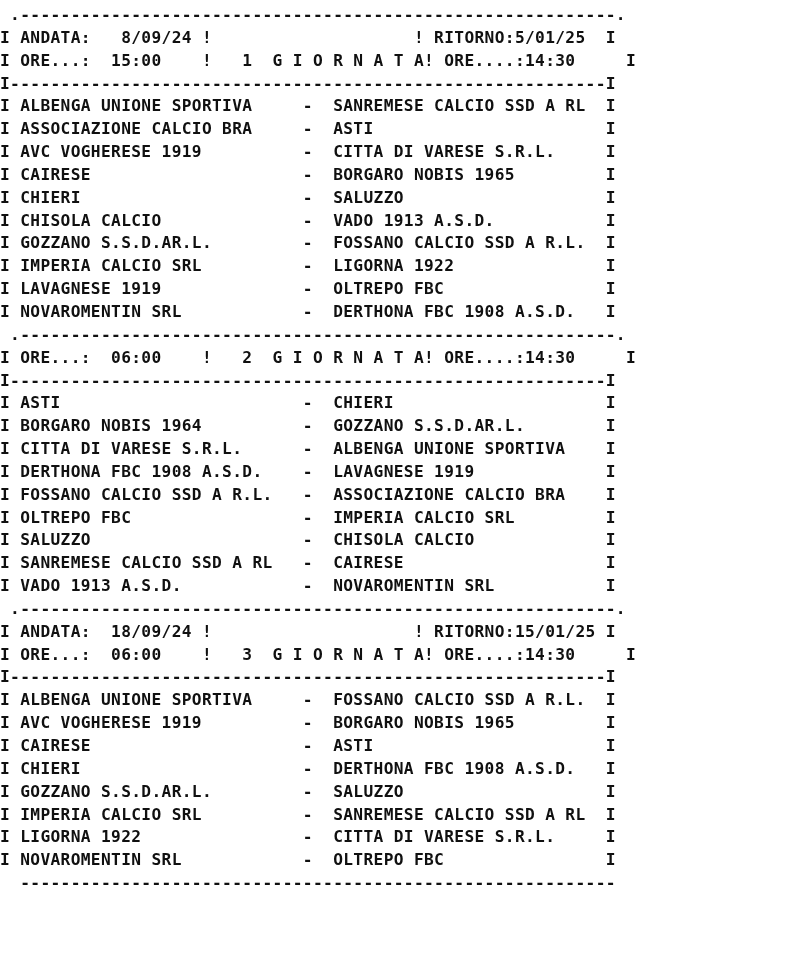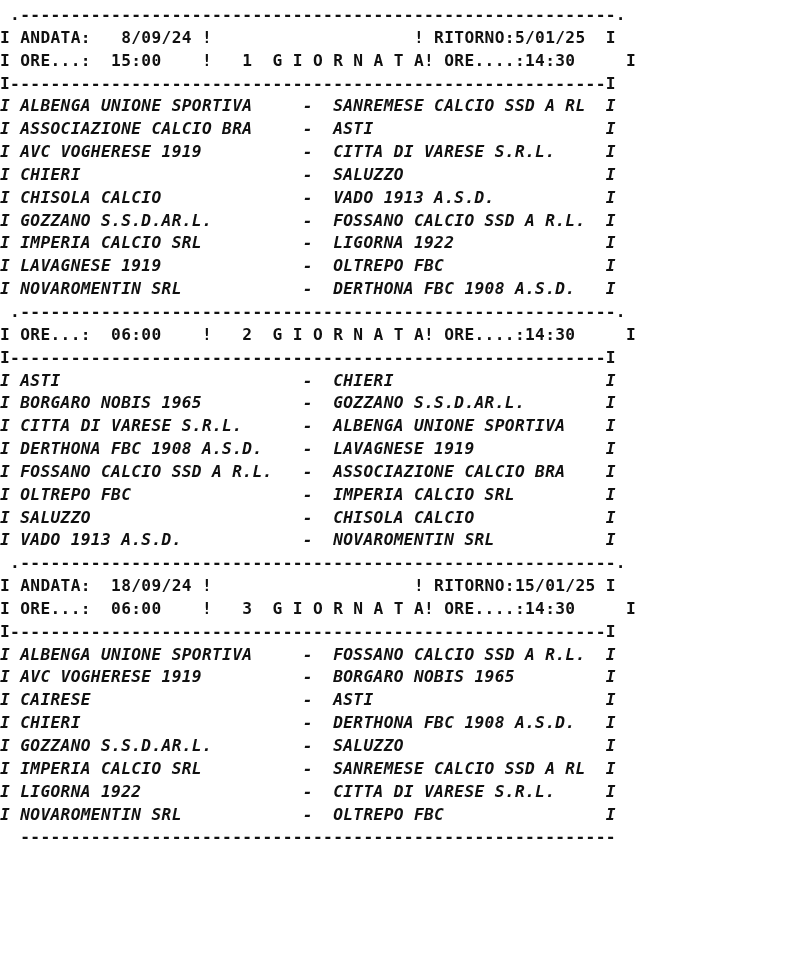--- a/index.html
+++ b/index.html
@@ -22,55 +22,57 @@
   }
   .line {
     font-size: 16.2px;
     line-height: 22.85px;
     letter-spacing: 0.35px;
     white-space: pre;
     font-weight: 700;
     height: 22.85px;
   }
   .block { display: block; }
-  .matches { display: block; font-style: italic; }
+  .matches { display: block; }
 </style>
 </head>
 <body>
 
 <div id="sheet">
     <div class="block">
       <div class="line"> .-----------------------------------------------------------.</div>
       <div class="line">I ANDATA:   8/09/24 !                    ! RITORNO:5/01/25  I</div>
       <div class="line">I ORE...:  15:00    !   1  G I O R N A T A! ORE....:14:30     I</div>
       <div class="line">I-----------------------------------------------------------I</div>
       <div class="matches">
         <div class="line">I ALBENGA UNIONE SPORTIVA     -  SANREMESE CALCIO SSD A RL  I</div>
         <div class="line">I ASSOCIAZIONE CALCIO BRA     -  ASTI                       I</div>
         <div class="line">I AVC VOGHERESE 1919          -  CITTA DI VARESE S.R.L.     I</div>
+        <div class="line">I CAIRESE                     -  BORGARO NOBIS 1965         I</div>
         <div class="line">I CHIERI                      -  SALUZZO                    I</div>
         <div class="line">I CHISOLA CALCIO              -  VADO 1913 A.S.D.           I</div>
         <div class="line">I GOZZANO S.S.D.AR.L.         -  FOSSANO CALCIO SSD A R.L.  I</div>
         <div class="line">I IMPERIA CALCIO SRL          -  LIGORNA 1922               I</div>
         <div class="line">I LAVAGNESE 1919              -  OLTREPO FBC                I</div>
         <div class="line">I NOVAROMENTIN SRL            -  DERTHONA FBC 1908 A.S.D.   I</div>
       </div>
     </div>
     <div class="block">
       <div class="line"> .-----------------------------------------------------------.</div>
       <div class="line">I ORE...:  06:00    !   2  G I O R N A T A! ORE....:14:30     I</div>
       <div class="line">I-----------------------------------------------------------I</div>
       <div class="matches">
         <div class="line">I ASTI                        -  CHIERI                     I</div>
-        <div class="line">I BORGARO NOBIS 1965          -  GOZZANO S.S.D.AR.L.        I</div>
+        <div class="line">I BORGARO NOBIS 1964          -  GOZZANO S.S.D.AR.L.        I</div>
         <div class="line">I CITTA DI VARESE S.R.L.      -  ALBENGA UNIONE SPORTIVA    I</div>
         <div class="line">I DERTHONA FBC 1908 A.S.D.    -  LAVAGNESE 1919             I</div>
         <div class="line">I FOSSANO CALCIO SSD A R.L.   -  ASSOCIAZIONE CALCIO BRA    I</div>
         <div class="line">I OLTREPO FBC                 -  IMPERIA CALCIO SRL         I</div>
         <div class="line">I SALUZZO                     -  CHISOLA CALCIO             I</div>
+        <div class="line">I SANREMESE CALCIO SSD A RL   -  CAIRESE                    I</div>
         <div class="line">I VADO 1913 A.S.D.            -  NOVAROMENTIN SRL           I</div>
       </div>
     </div>
     <div class="block">
       <div class="line"> .-----------------------------------------------------------.</div>
       <div class="line">I ANDATA:  18/09/24 !                    ! RITORNO:15/01/25 I</div>
       <div class="line">I ORE...:  06:00    !   3  G I O R N A T A! ORE....:14:30     I</div>
       <div class="line">I-----------------------------------------------------------I</div>
       <div class="matches">
         <div class="line">I ALBENGA UNIONE SPORTIVA     -  FOSSANO CALCIO SSD A R.L.  I</div>

